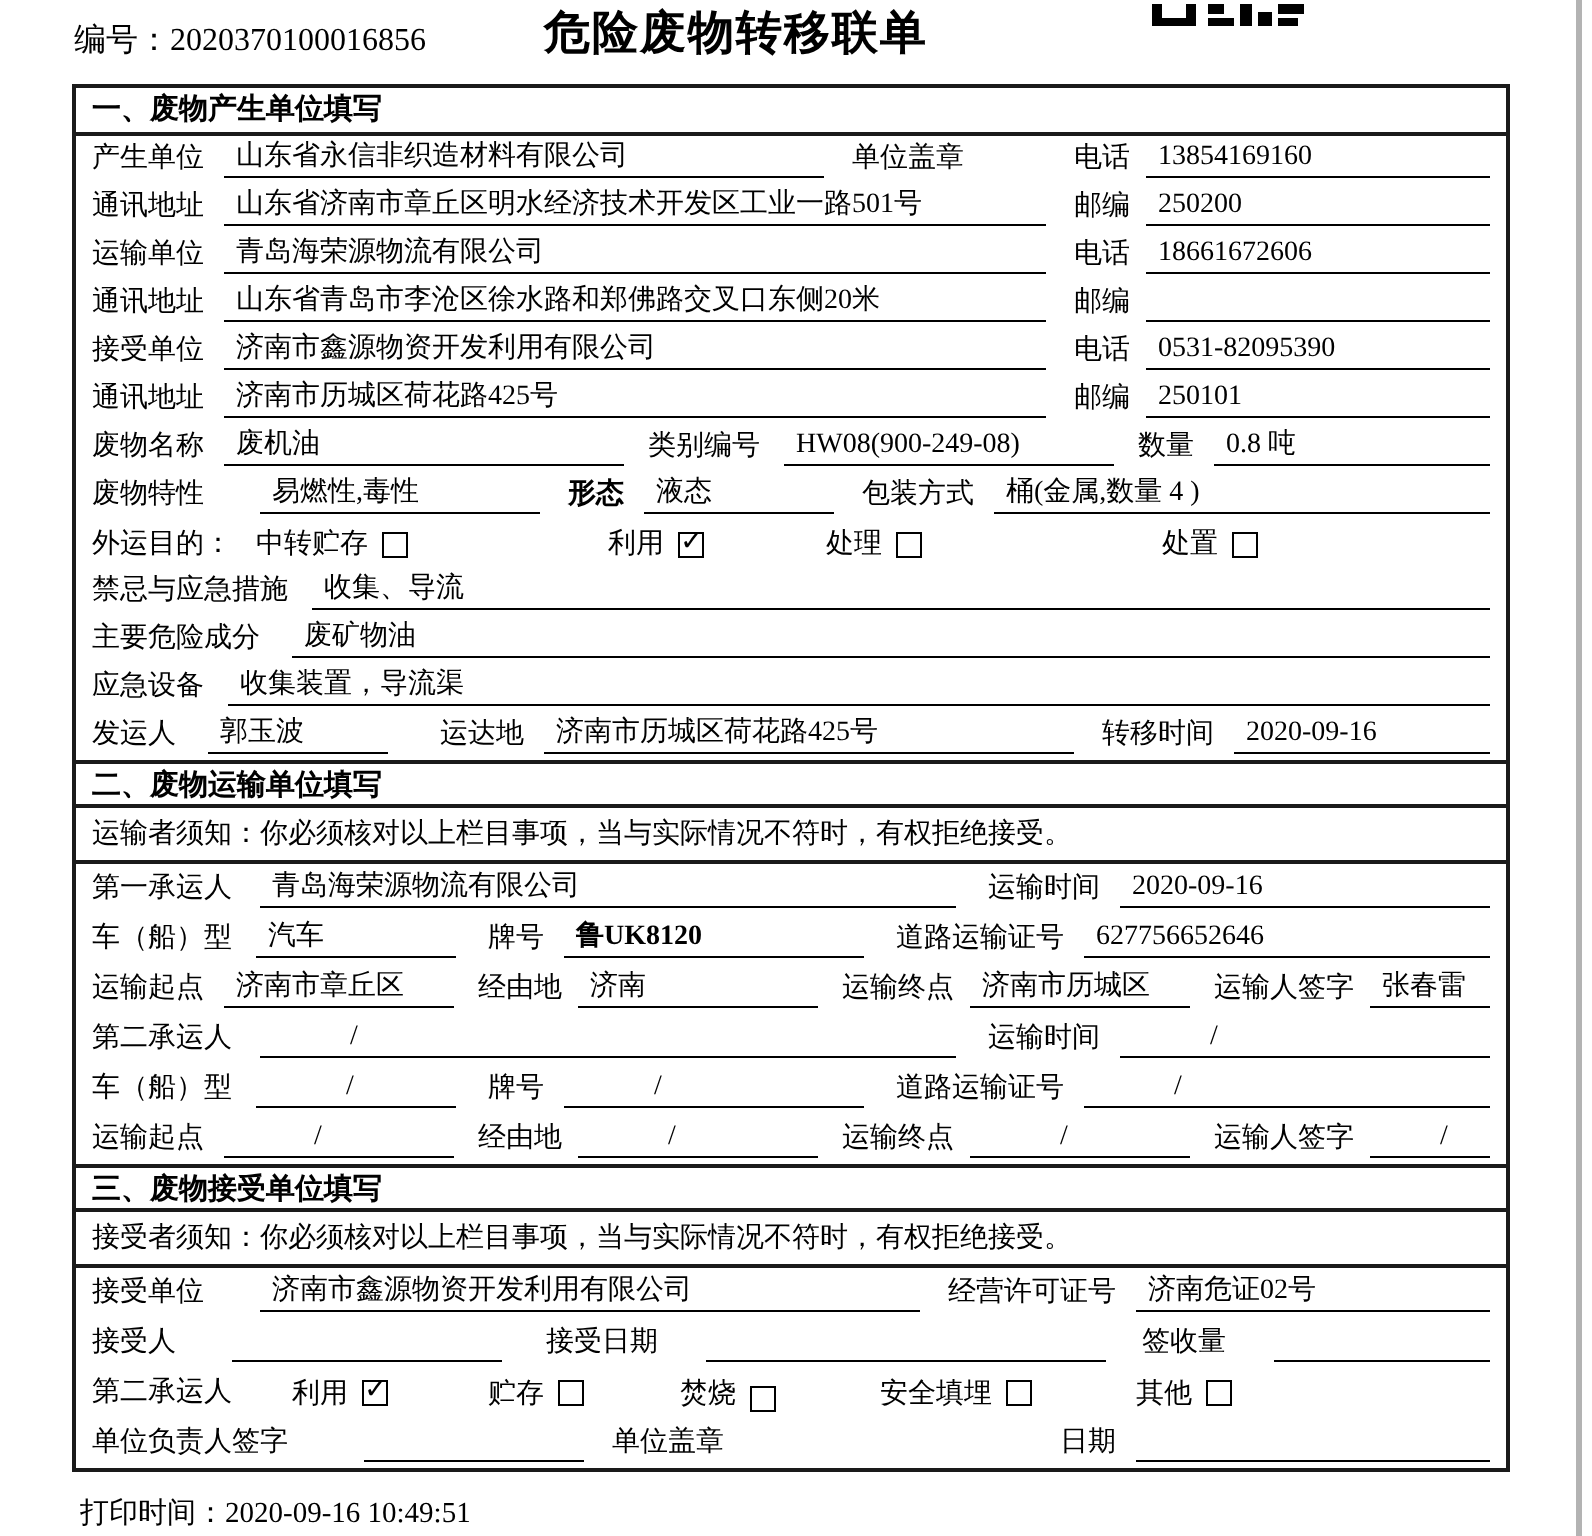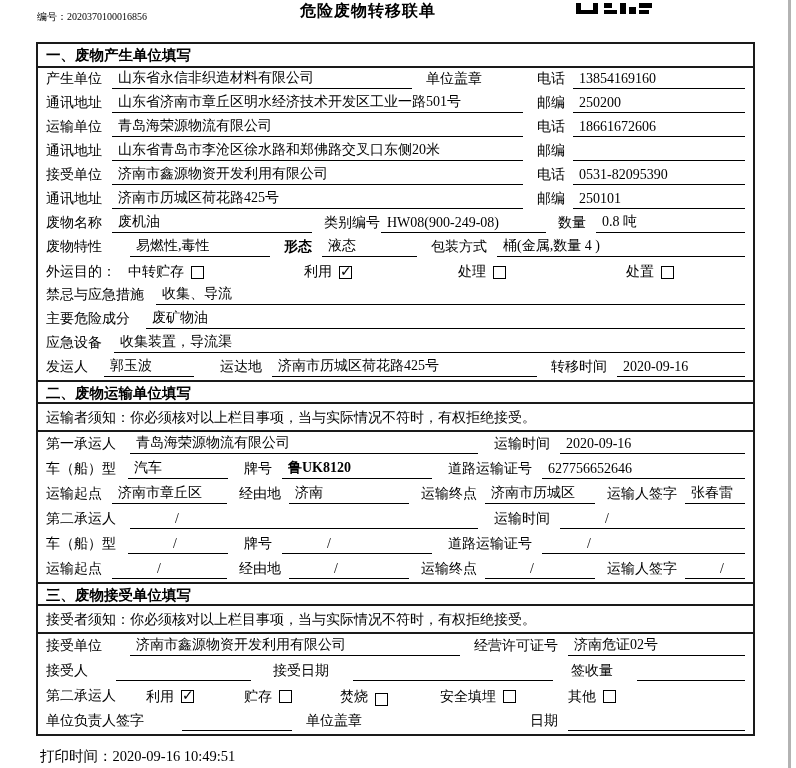--- a/index.html
+++ b/index.html
@@ -1,22 +1,22 @@
 <!DOCTYPE html>
 <html><head>
 <meta charset="utf-8">
 <style>
   * { box-sizing: border-box; margin: 0; padding: 0; }
   html,body { width:796px; height:768px; background:#fff; overflow:hidden; }
   body { position:relative; font-family:"Liberation Serif","DejaVu Serif",serif; color:#000; }
 
-  .serial { position:absolute; left:37px; top:10px; font-size:10px; }
+  .serial { position:absolute; left:37px; top:10px; font-size:16px; }
   .doc-title { position:absolute; left:0; right:60px; top:1px; text-align:center;
                font-family:"Liberation Sans","DejaVu Sans",sans-serif;
-               font-size:16px; font-weight:bold; letter-spacing:1px; }
+               font-size:23px; font-weight:bold; letter-spacing:1px; }
   .qr-frag { position:absolute; left:576px; top:0; }
   .page-edge { position:absolute; left:788px; top:0; width:3px; height:768px; background:#b3b3b3; }
 
   .sheet { position:absolute; left:36px; top:42px; width:719px; border:2px solid #1a1a1a; background:#fff; }
 
   .sec { height:24px; line-height:23px; padding:0 8px; font-size:14.5px; font-weight:bold;
          font-family:"Liberation Sans","DejaVu Sans",sans-serif; border-bottom:2px solid #1a1a1a; }
   .sec.mid { border-top:2px solid #1a1a1a; }
 
   .notice { height:28px; line-height:27px; padding:0 8px; font-size:14px; border-bottom:2px solid #1a1a1a; }
@@ -103,21 +103,21 @@
     <span class="lbl">通讯地址</span>
     <span class="val fill" style="margin-left:10px;">济南市历城区荷花路425号</span>
     <span class="lbl" style="margin-left:14px;">邮编</span>
     <span class="val" style="width:172px; margin-left:8px;">250101</span>
   </div>
 
   <div class="row">
     <span class="lbl">废物名称</span>
     <span class="val" style="width:200px; margin-left:10px;">废机油</span>
     <span class="lbl" style="margin-left:12px;">类别编号</span>
-    <span class="val" style="width:165px; margin-left:1px;">HW08(900-249-08)</span>
+    <span class="val" style="width:165px; margin-left:12px;">HW08(900-249-08)</span>
     <span class="lbl" style="margin-left:12px;">数量</span>
     <span class="val fill" style="margin-left:10px;">0.8 吨</span>
   </div>
 
   <div class="row">
     <span class="lbl">废物特性</span>
     <span class="val" style="width:140px; margin-left:28px;">易燃性,毒性</span>
     <span class="lbl" style="margin-left:14px;font-weight:bold;">形态</span>
     <span class="val" style="width:95px; margin-left:10px;">液态</span>
     <span class="lbl" style="margin-left:14px;">包装方式</span>
@@ -127,21 +127,21 @@
   <div class="row" style="align-items:center; padding-bottom:0;">
     <span class="lbl">外运目的：</span>
     <span class="opt" style="margin-left:12px;">
       <span>中转贮存</span>
       <span class="cb"></span>
     </span>
     <span class="opt" style="margin-left:100px;">
       <span>利用</span>
       <span class="cb checked"></span>
     </span>
-    <span class="opt" style="margin-left:106px;">
+    <span class="opt" style="margin-left:61px;">
       <span>处理</span>
       <span class="cb"></span>
     </span>
     <span class="opt" style="margin-left:120px;">
       <span>处置</span>
       <span class="cb"></span>
     </span>
   </div>
 
   <div class="row">

